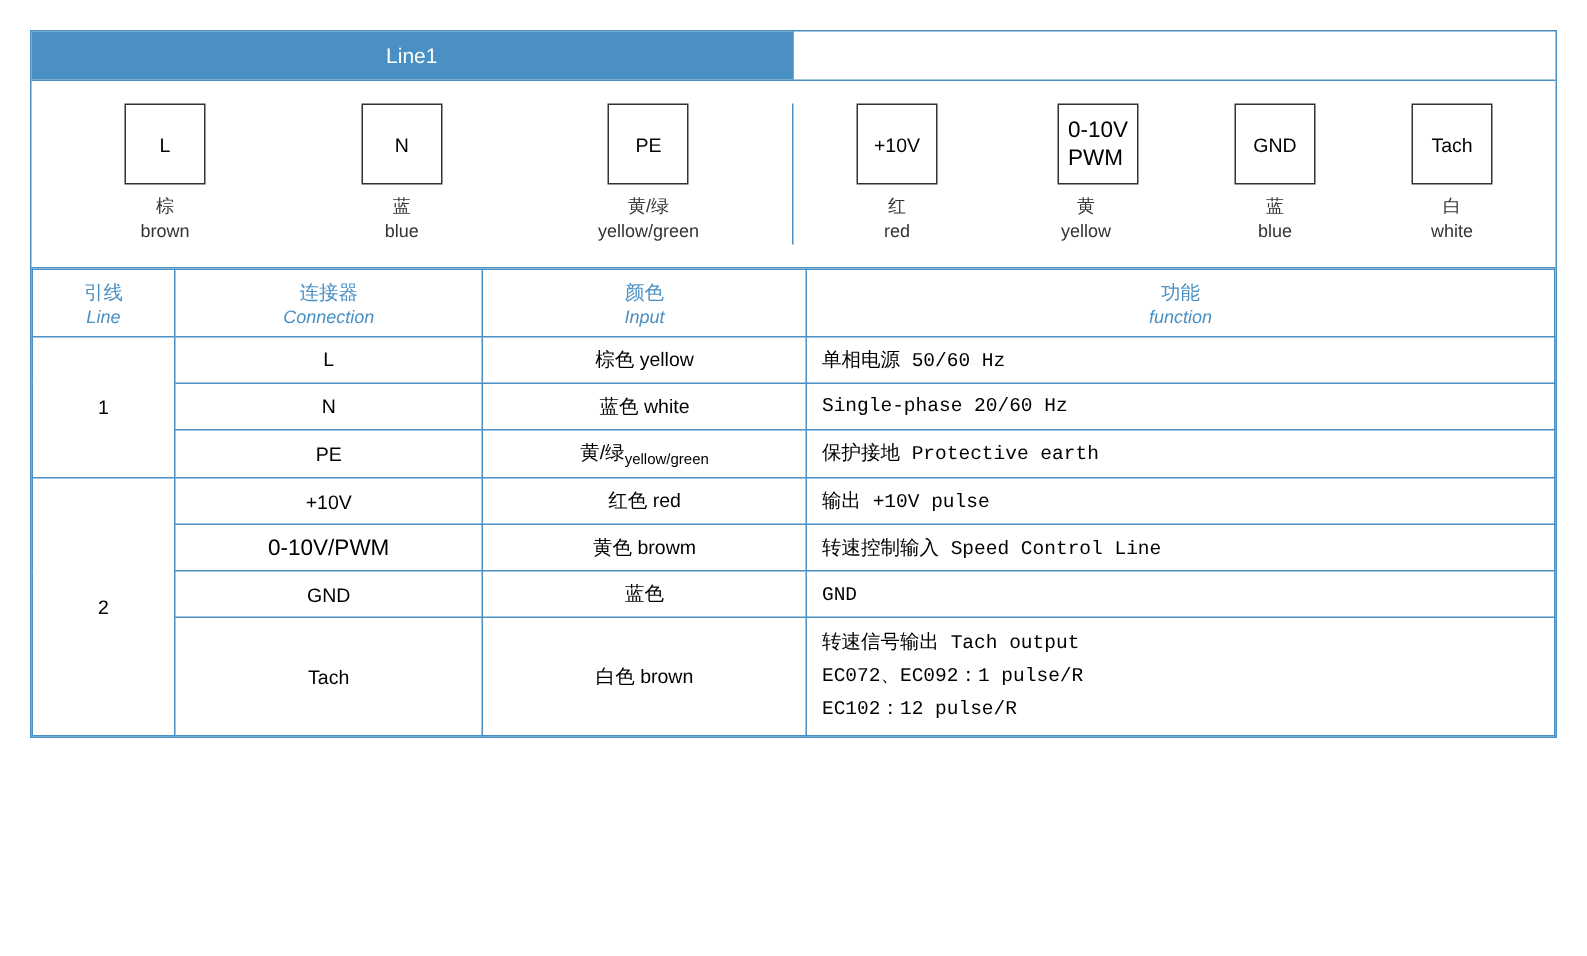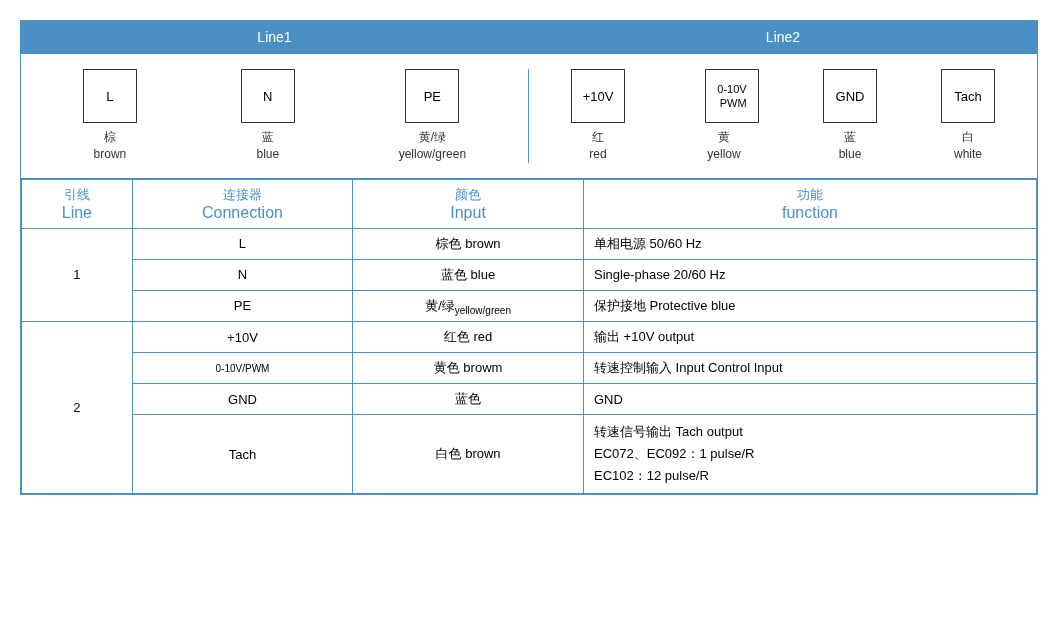--- a/index.html
+++ b/index.html
@@ -66,22 +66,22 @@
       border: 1.5px solid #333;
       width: 54px;
       height: 54px;
       display: flex;
       align-items: center;
       justify-content: center;
       font-size: 13px;
       background: white;
     }
     .connector-box.small-text {
-      font-size: 11px;
-      text-align: right;
+      font-size: 15px;
+      text-align: left;
       line-height: 1.3;
       margin-left: 16px;
     }
     .connector-label {
       text-align: center;
       font-size: 12px;
       line-height: 1.4;
       color: #333;
     }
     
@@ -97,53 +97,53 @@
     .data-table thead tr th {
       background: white;
       color: #4a90c4;
       font-weight: normal;
       font-size: 13px;
     }
     .data-table thead tr th .zh {
       font-size: 13px;
     }
     .data-table thead tr th .en {
-      font-size: 16px;
+      font-size: 12px;
+      font-style: italic;
     }
     .data-table tbody td {
       font-size: 13px;
     }
     .line-cell {
       text-align: center;
       vertical-align: middle;
       font-size: 14px;
     }
     .conn-cell {
       text-align: center;
     }
     .colour-cell {
       text-align: center;
       font-size: 12px;
     }
     .func-cell {
       font-size: 13px;
-      font-family: Liberation Sans, sans-serif;
+      font-family: Liberation Mono, monospace;
     }
     .table-wrapper {
       position: relative;
     }
   </style>
 </head>
 <body>
 
 <div class="main-container">
 
   <div class="header-row">
     <div class="header-line1">Line1</div>
-    <div class="header-line2">Line2</div>
   </div>
 
   <div class="diagram-row">
     <div class="diagram-line1">
       <div class="connector-item">
         <div class="connector-box">L</div>
         <div class="connector-label">棕<br>brown</div>
       </div>
       <div class="connector-item">
         <div class="connector-box">N</div>
@@ -194,44 +194,44 @@
             <div class="zh">功能</div>
             <div class="en">function</div>
           </th>
         </tr>
       </thead>
       <tbody>
 
         <tr>
           <td class="line-cell" rowspan="3">1</td>
           <td class="conn-cell">L</td>
-          <td class="colour-cell">棕色 brown</td>
+          <td class="colour-cell">棕色 yellow</td>
           <td class="func-cell">单相电源 50/60 Hz</td>
         </tr>
         <tr>
           <td class="conn-cell">N</td>
-          <td class="colour-cell">蓝色 blue</td>
+          <td class="colour-cell">蓝色 white</td>
           <td class="func-cell">Single-phase 20/60 Hz</td>
         </tr>
         <tr>
           <td class="conn-cell">PE</td>
           <td class="colour-cell">黄/绿<sub style="font-size:10px">yellow/green</sub></td>
-          <td class="func-cell">保护接地 Protective blue</td>
+          <td class="func-cell">保护接地 Protective earth</td>
         </tr>
 
         <tr>
           <td class="line-cell" rowspan="4">2</td>
           <td class="conn-cell">+10V</td>
           <td class="colour-cell">红色 red</td>
-          <td class="func-cell">输出 +10V output</td>
-        </tr>
-        <tr>
-          <td class="conn-cell" style="font-size:10px;">0-10V/PWM</td>
+          <td class="func-cell">输出 +10V pulse</td>
+        </tr>
+        <tr>
+          <td class="conn-cell" style="font-size:15px;">0-10V/PWM</td>
           <td class="colour-cell">黄色 browm</td>
-          <td class="func-cell">转速控制输入 Input Control Input</td>
+          <td class="func-cell">转速控制输入 Speed Control Line</td>
         </tr>
         <tr>
           <td class="conn-cell">GND</td>
           <td class="colour-cell">蓝色</td>
           <td class="func-cell">GND</td>
         </tr>
         <tr>
           <td class="conn-cell">Tach</td>
           <td class="colour-cell">白色 brown</td>
           <td class="func-cell" style="line-height:1.7;">

